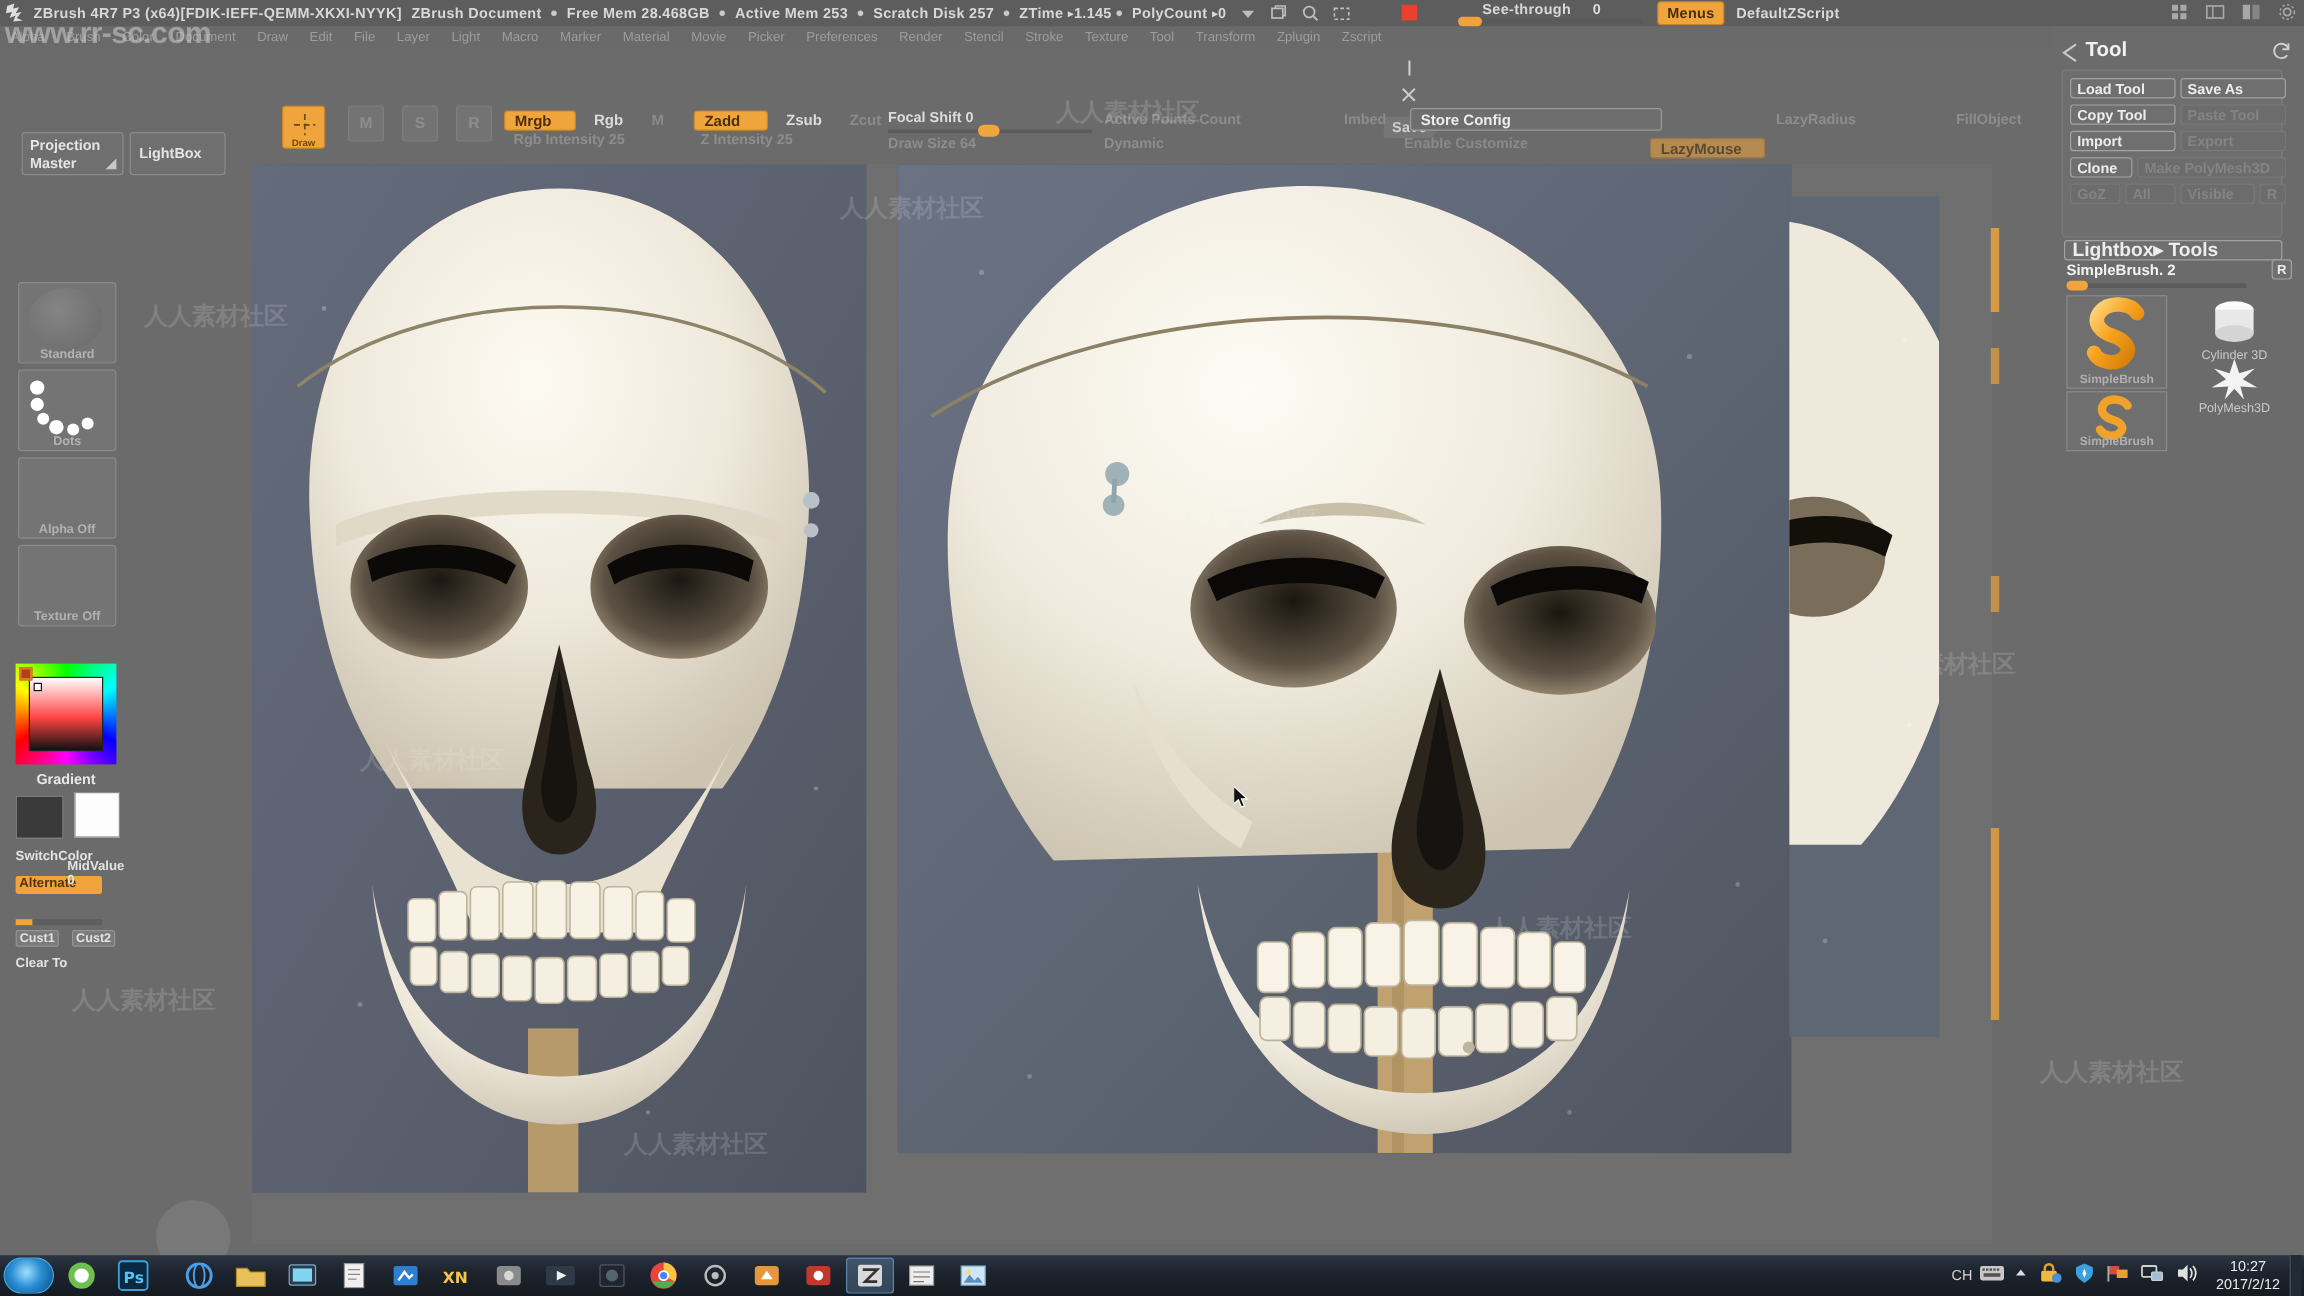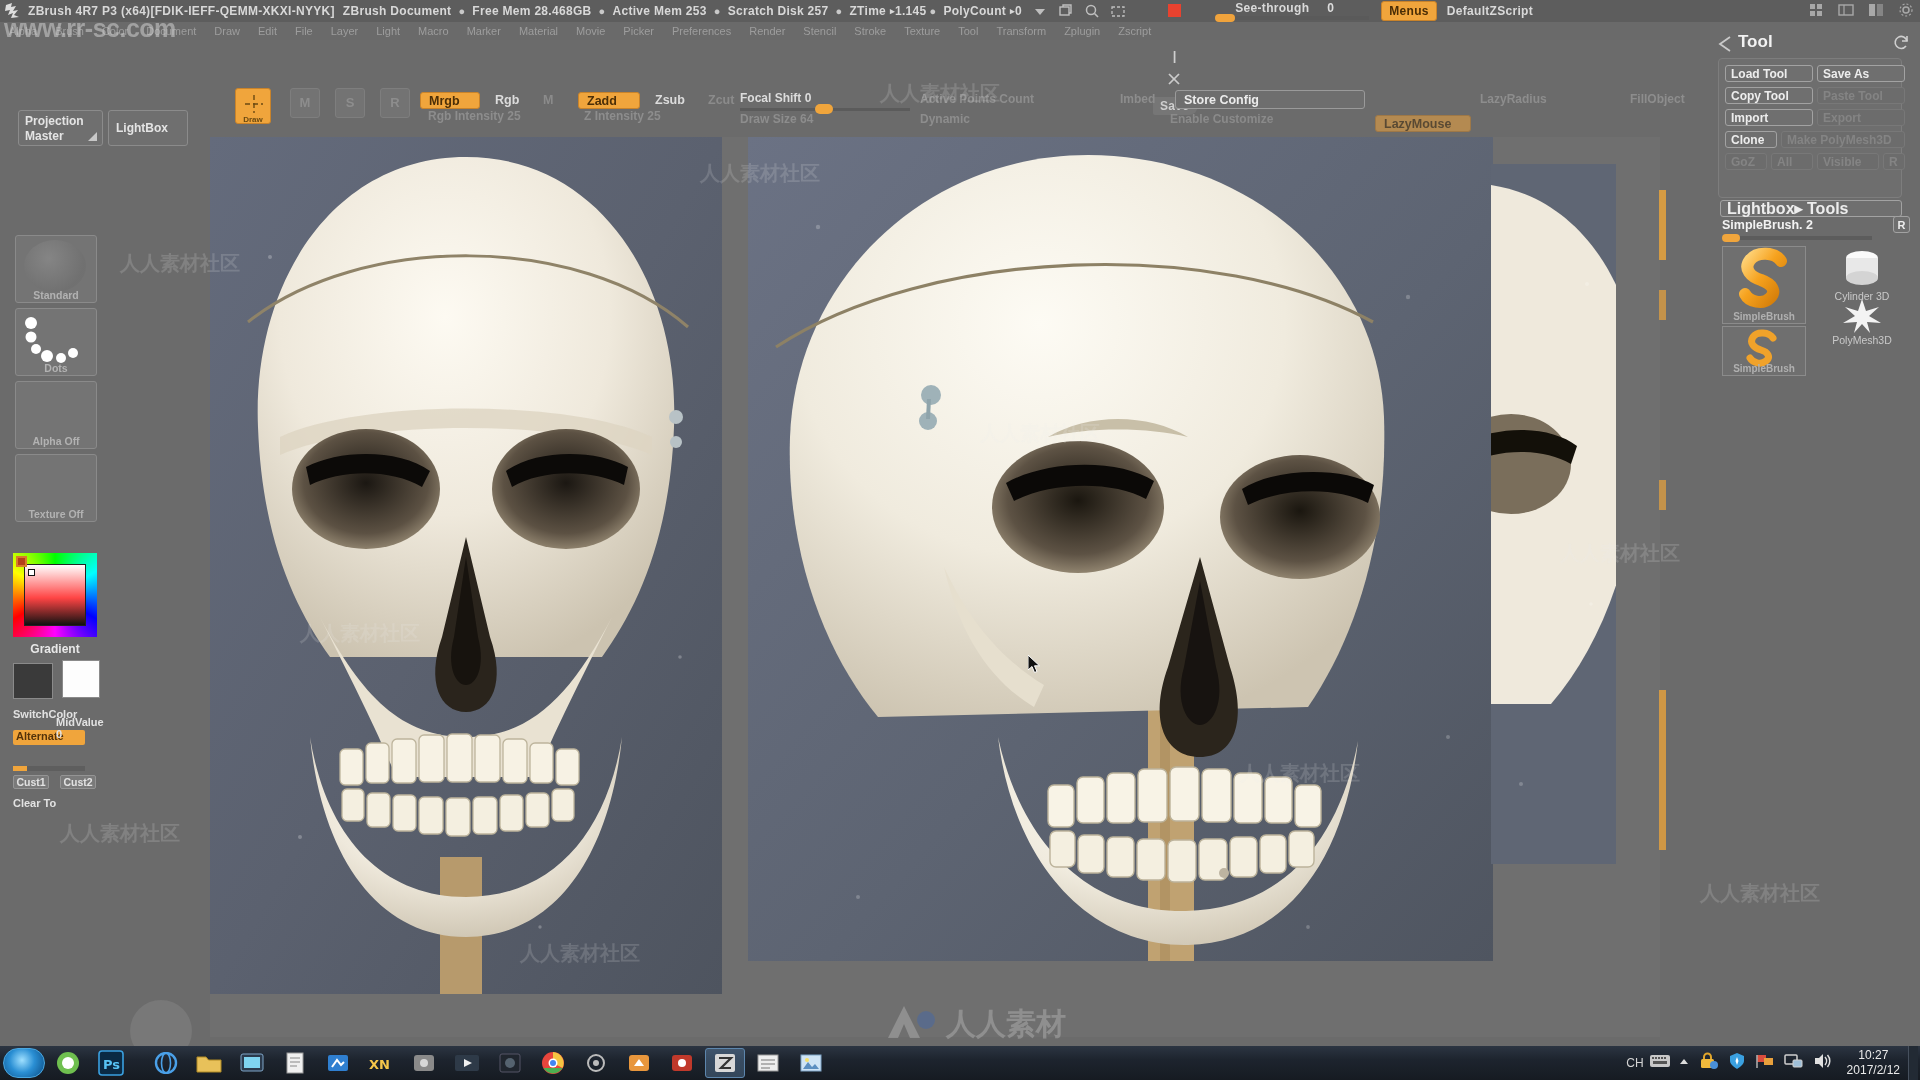--- a/index.html
+++ b/index.html
@@ -464,21 +464,21 @@
 
     <span class="slider-row" style="left:630px; top:1px;">Focal Shift 0</span>
     <span class="sl-track" style="left:630px; width:170px;"></span>
     <span class="sl-knob" style="left:705px;"></span>
     <span class="slider-row" style="left:630px; top:22px; color:#8d8d8d;">Draw Size 64</span>
     <span class="slider-row" style="left:810px; top:22px; color:#8d8d8d;">Dynamic</span>
 
     <span class="slider-row" style="left:810px; top:2px; color:#8d8d8d;">Active Points Count</span>
     <span class="slider-row" style="left:1010px; top:2px; color:#8d8d8d;">Imbed</span>
 
-    <span class="storecfg" style="left:1065px; top:0px; width:190px;">Store Config</span>
+    <span class="storecfg" style="left:1065px; top:0px; width:210px;">Store Config</span>
     <span class="chip on" style="left:1265px; top:1px; width:96px; opacity:.55;margin-top:24px;">LazyMouse</span>
     <span class="slider-row" style="left:1370px; top:2px; color:#8d8d8d;">LazyRadius</span>
     <span class="slider-row" style="left:1520px; top:2px; color:#8d8d8d;">FillObject</span>
     <span class="slider-row" style="left:1060px; top:22px; color:#8a8a8a;">Enable Customize</span>
   </div>
 
   <div class="doc-white">
 
     <div class="skull-img" style="left:0px; top:0px; width:512px; height:857px;">
       <svg width="512" height="857" viewBox="0 0 512 857" preserveAspectRatio="none">
@@ -733,27 +733,20 @@
     </div>
 
     <div class="tool-item" style="left:110px; top:276px; width:84px;">
       <svg width="42" height="36" viewBox="0 0 42 36" style="display:block;margin:0 auto;">
         <path d="M21 1 L25 13 L38 9 L28 18 L40 25 L26 24 L29 35 L21 26 L13 35 L16 24 L2 25 L14 18 L4 9 L17 13 Z" fill="#f3f3f3"></path>
       </svg>
       <span>PolyMesh3D</span>
     </div>
   </div>
 
-  <div class="wmbig" style="left:870px; top:1000px;">
-    <svg width="250" height="46" viewBox="0 0 250 46">
-      <path d="M18 38 L34 6 L50 38 L40 38 L34 24 L28 38 Z" fill="#d9d9d9"></path>
-      <circle cx="56" cy="20" r="9" fill="#2c64c8"></circle>
-      <text x="76" y="34" font-family="DejaVu Sans" font-size="30" fill="#d9d9d9" font-weight="bold">人人素材</text>
-    </svg>
-  </div>
 
   <div class="taskbar">
     <div class="startorb"></div>
     <div class="tb-app">
       <svg width="26" height="26" viewBox="0 0 26 26">
           <circle cx="13" cy="13" r="11" fill="#6fbf4f"></circle>
           <circle cx="13" cy="13" r="6" fill="#fff"></circle>
         </svg>
     </div>
     <div class="tb-app">

